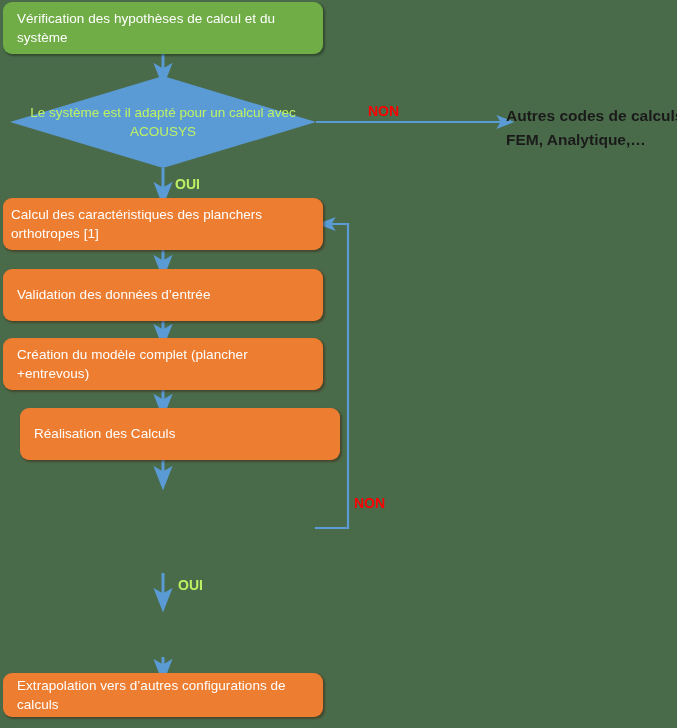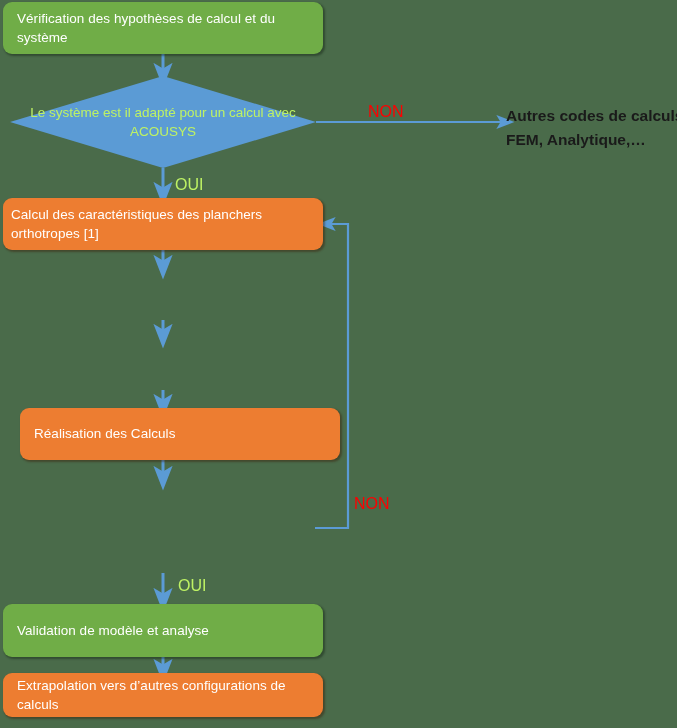--- a/index.html
+++ b/index.html
@@ -61,22 +61,22 @@
     align-items: center;
     justify-content: center;
     color: #bef264;
     font-size: 13.5px;
     line-height: 1.44;
     text-align: center;
     pointer-events: none;
   }
   .edge-label {
     position: absolute;
-    font-size: 16px;
-    font-weight: normal;
+    font-size: 14px;
+    font-weight: bold;
     z-index: 6;
     white-space: nowrap;
   }
   .lbl-non { color: #fe0000; }
   .lbl-oui { color: #bef264; }
   .side-note {
     position: absolute;
     color: #1a1a1a;
     font-size: 15.5px;
     font-weight: bold;
@@ -140,32 +140,35 @@
 
   <div class="side-note" style="left:506px; top:104px;">
     <div>Autres codes de calculs</div>
     <div>FEM, Analytique,…</div>
   </div>
 
   <div class="node proc-orange" style="left:3px; top:198px; width:320px; height:52px;padding-left:8px;">
     <span class="txt">Calcul des caractéristiques des planchers orthotropes [1]</span>
   </div>
 
+  <div class="node proc-orange" style="left:3px; top:269px; width:320px; height:52px;">
+    <span class="txt">Validation des données d’entrée</span>
+  </div>
 
+  <div class="node proc-orange" style="left:3px; top:338px; width:320px; height:52px;">
+    <span class="txt">Création du modèle complet (plancher +entrevous)</span>
+  </div>
 
   <div class="node proc-orange" style="left:20px; top:408px; width:320px; height:52px;">
     <span class="txt">Réalisation des Calculs</span>
   </div>
 
 
   <div class="edge-label lbl-non" style="left:354px; top:495px;">NON</div>
 
   <div class="edge-label lbl-oui" style="left:178px; top:577px;">OUI</div>
 
-  <div class="node proc-green" style="left:3px; top:604px; width:320px; height:53px;">
-    <span class="txt">Validation de modèle et analyse</span>
-  </div>
 
   <div class="node proc-orange" style="left:3px; top:673px; width:320px; height:44px;">
     <span class="txt">Extrapolation vers d’autres configurations de calculs</span>
   </div>
 
 </div>
 
 </body></html>

